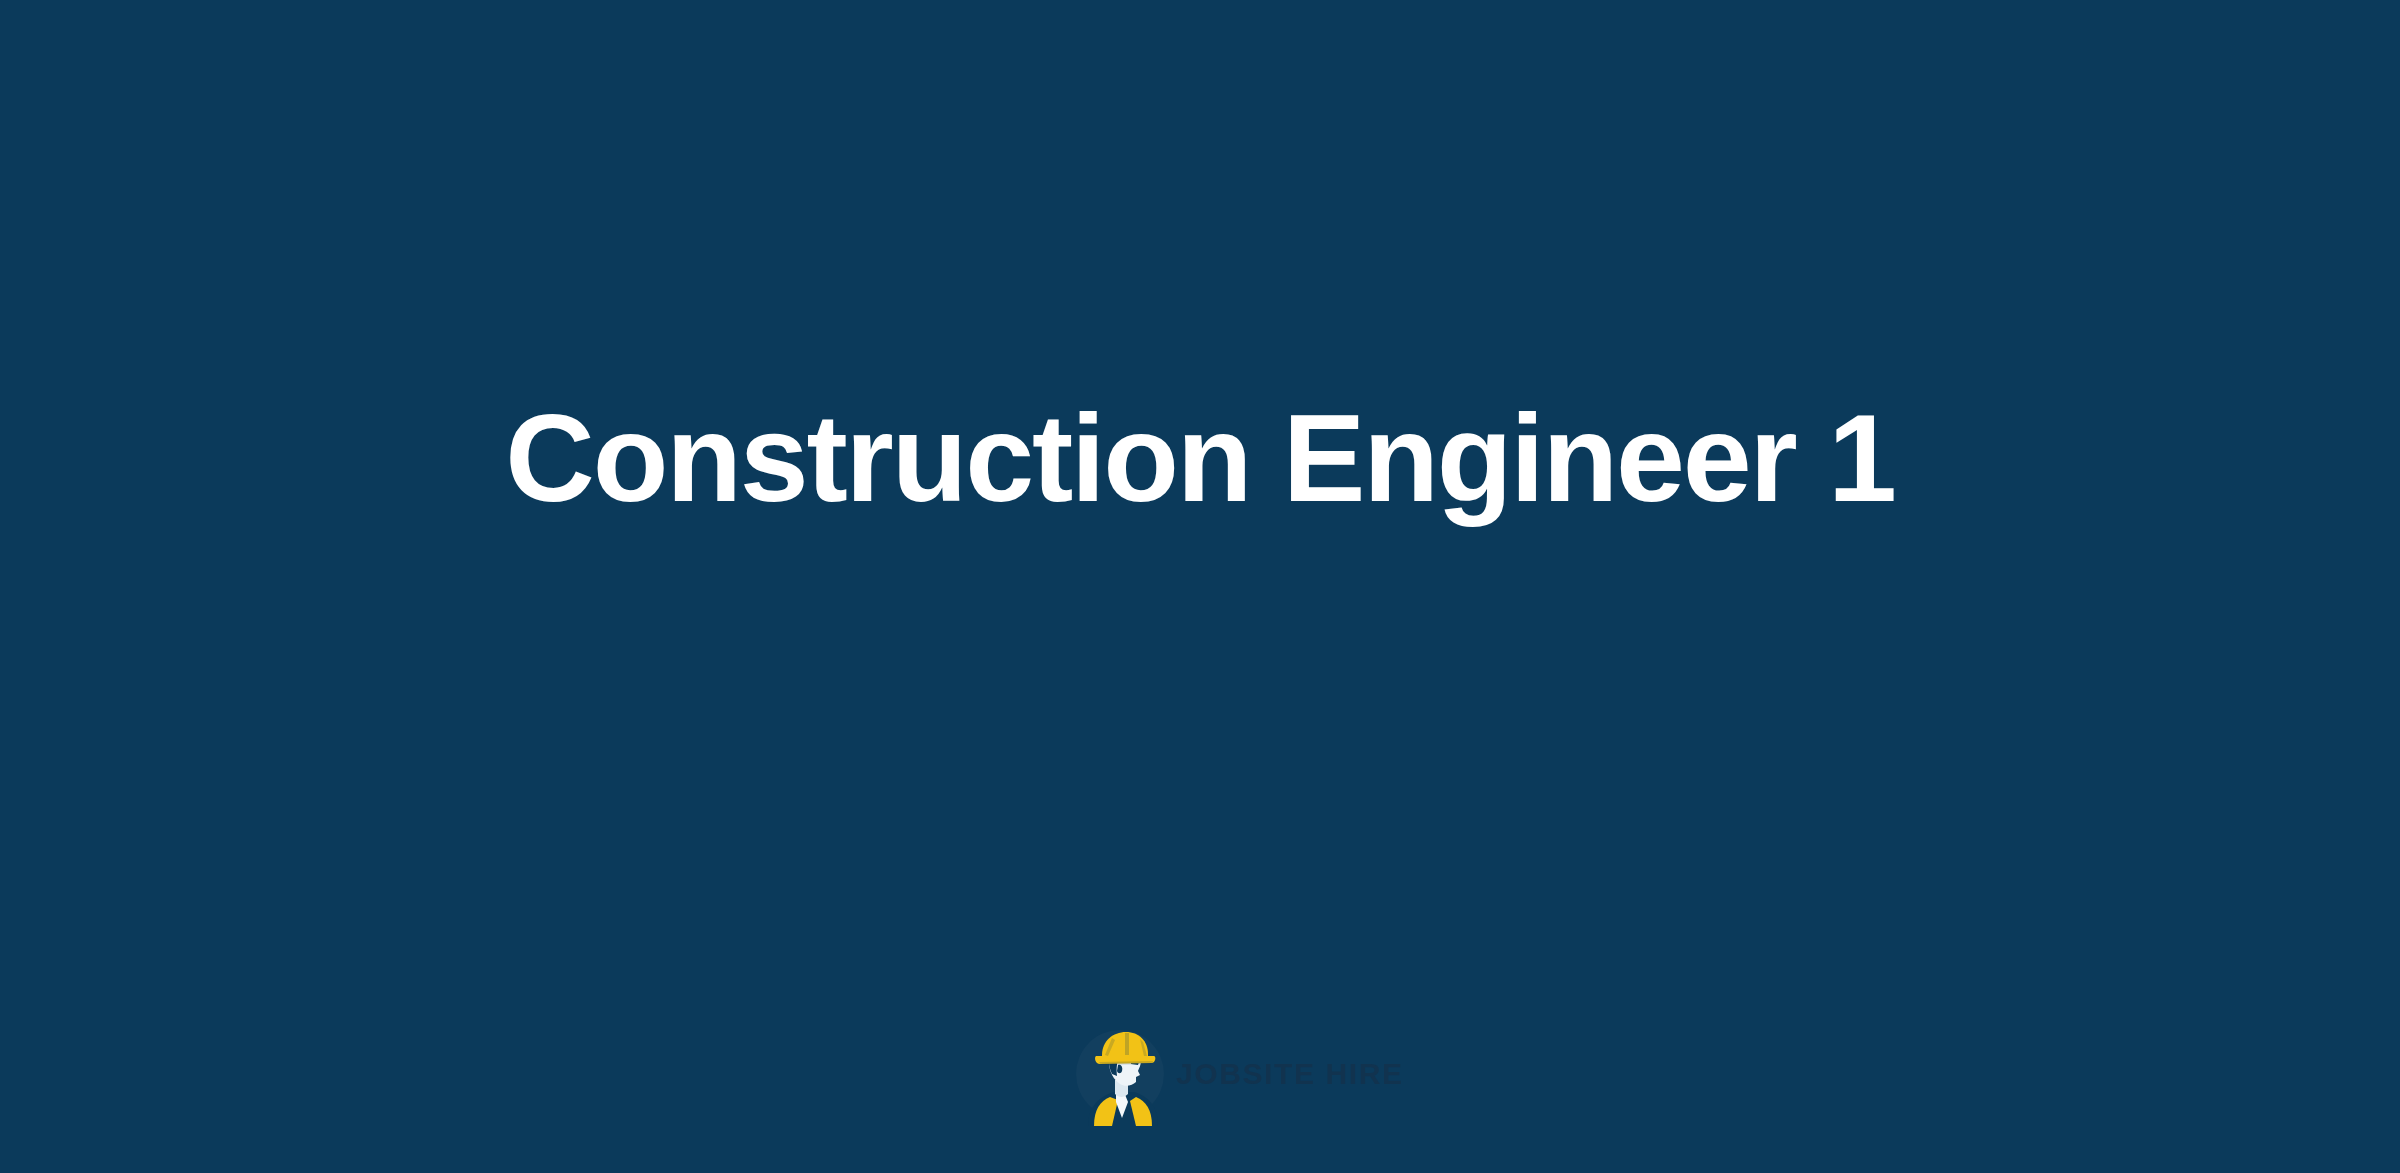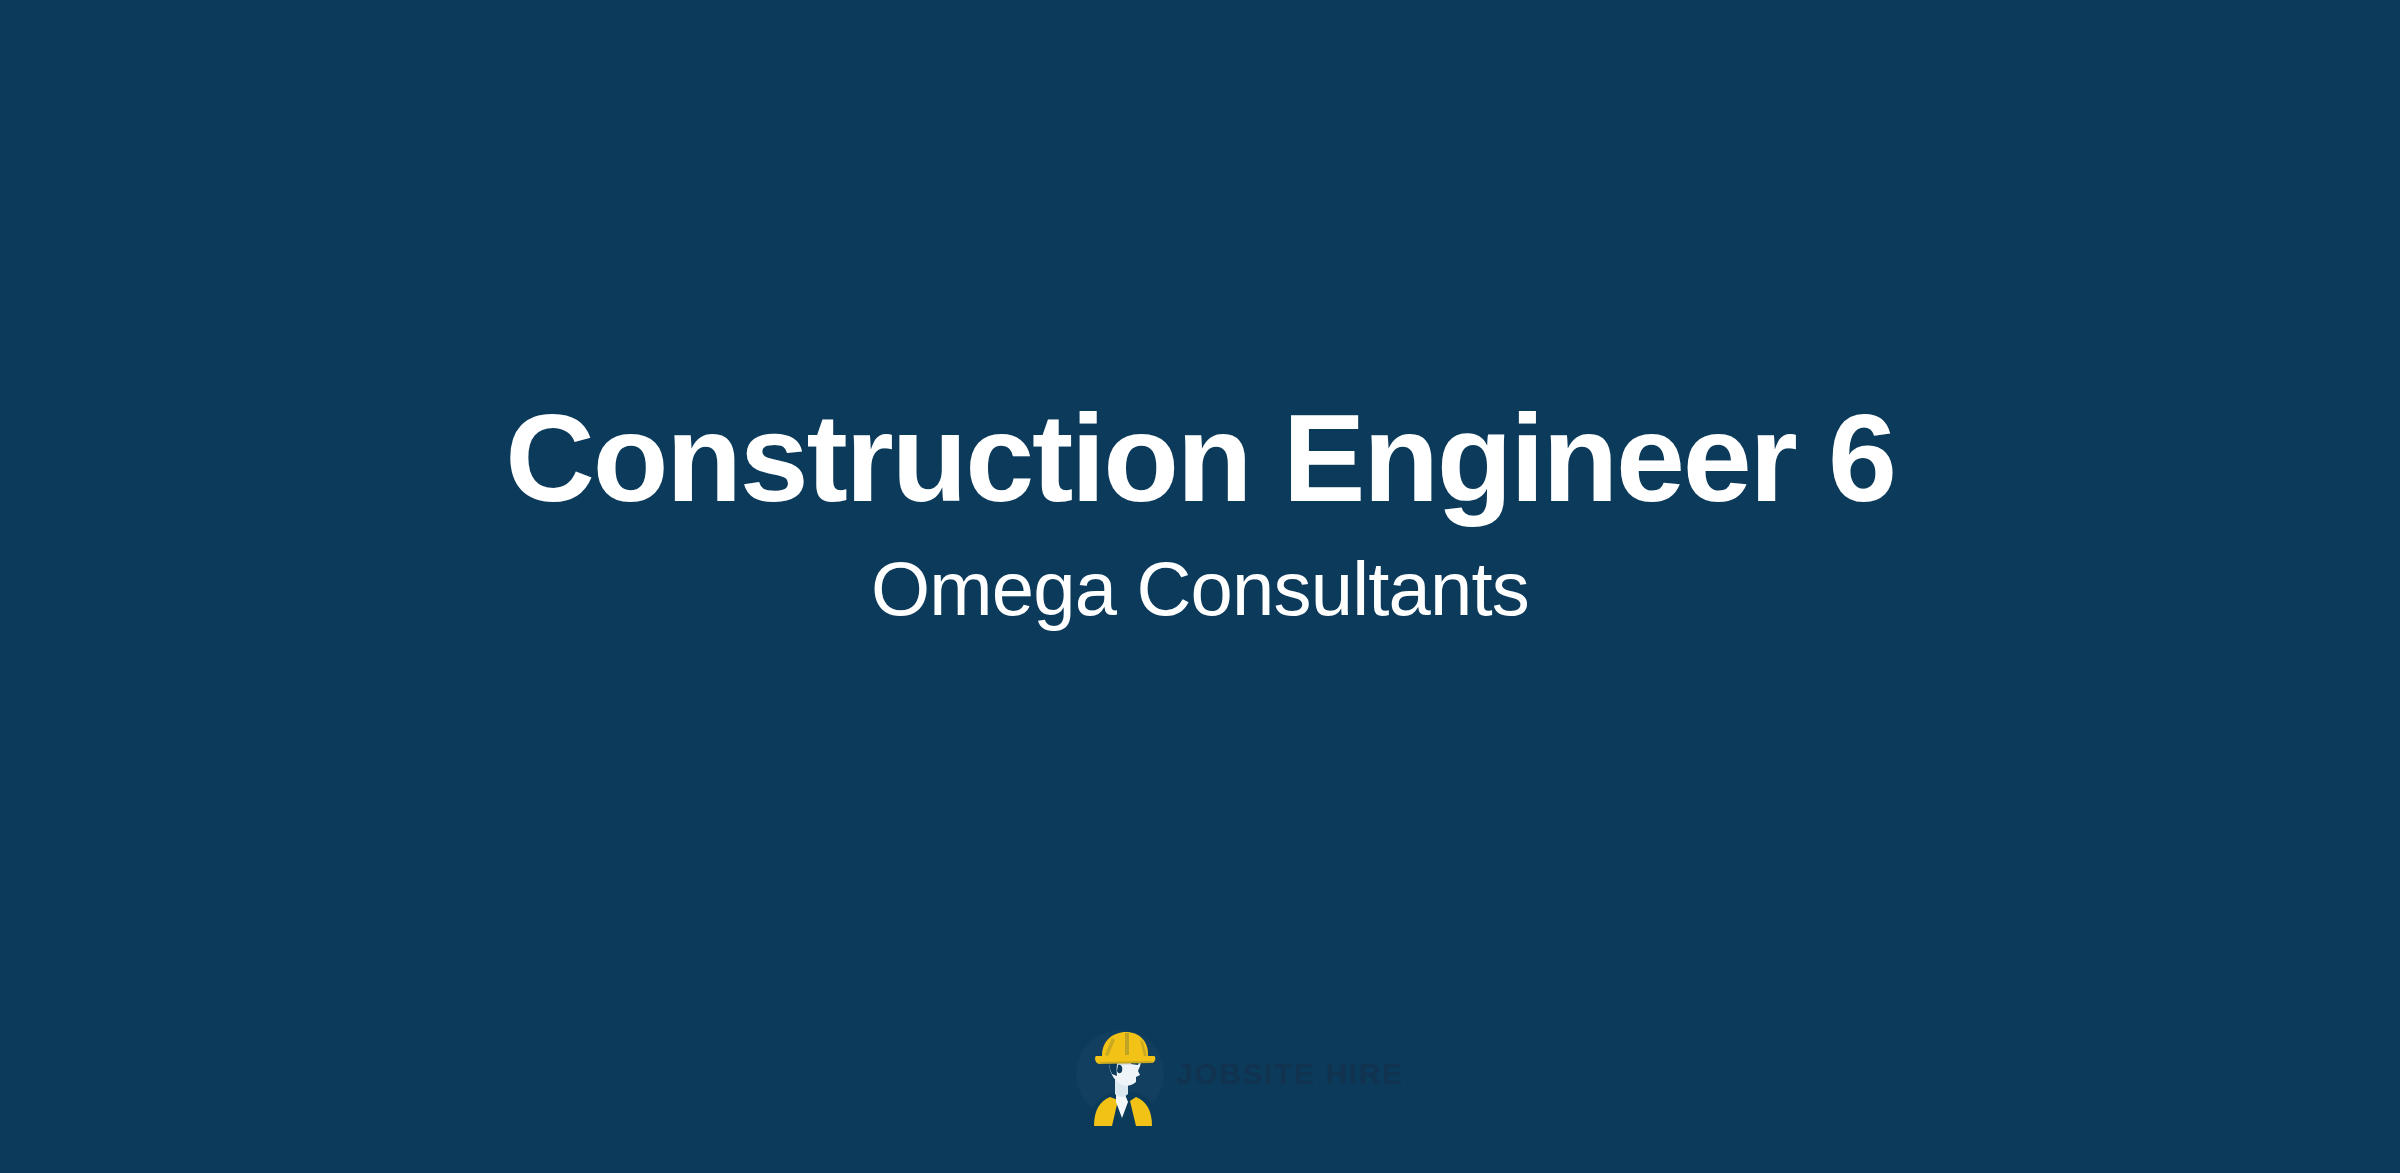--- a/index.html
+++ b/index.html
@@ -108,22 +108,21 @@
     white-space: nowrap;
     margin-left: -4px;
   }
 </style>
 </head>
 <body>
 
 <div class="card">
 
   <div class="hero">
-    <h1 class="job-title">Construction Engineer 6</h1>
-    <div class="company-name">Omega Consultants</div>
+    <h1 class="job-title">Construction Engineer 1</h1>
   </div>
 
   <div class="brand-lockup">
 
     <span class="brand-mark">
       <svg viewBox="0 0 104 104" xmlns="http://www.w3.org/2000/svg" aria-hidden="true">
 
         <circle cx="52" cy="52" r="44" fill="#123f5f"></circle>
 
         <g>

